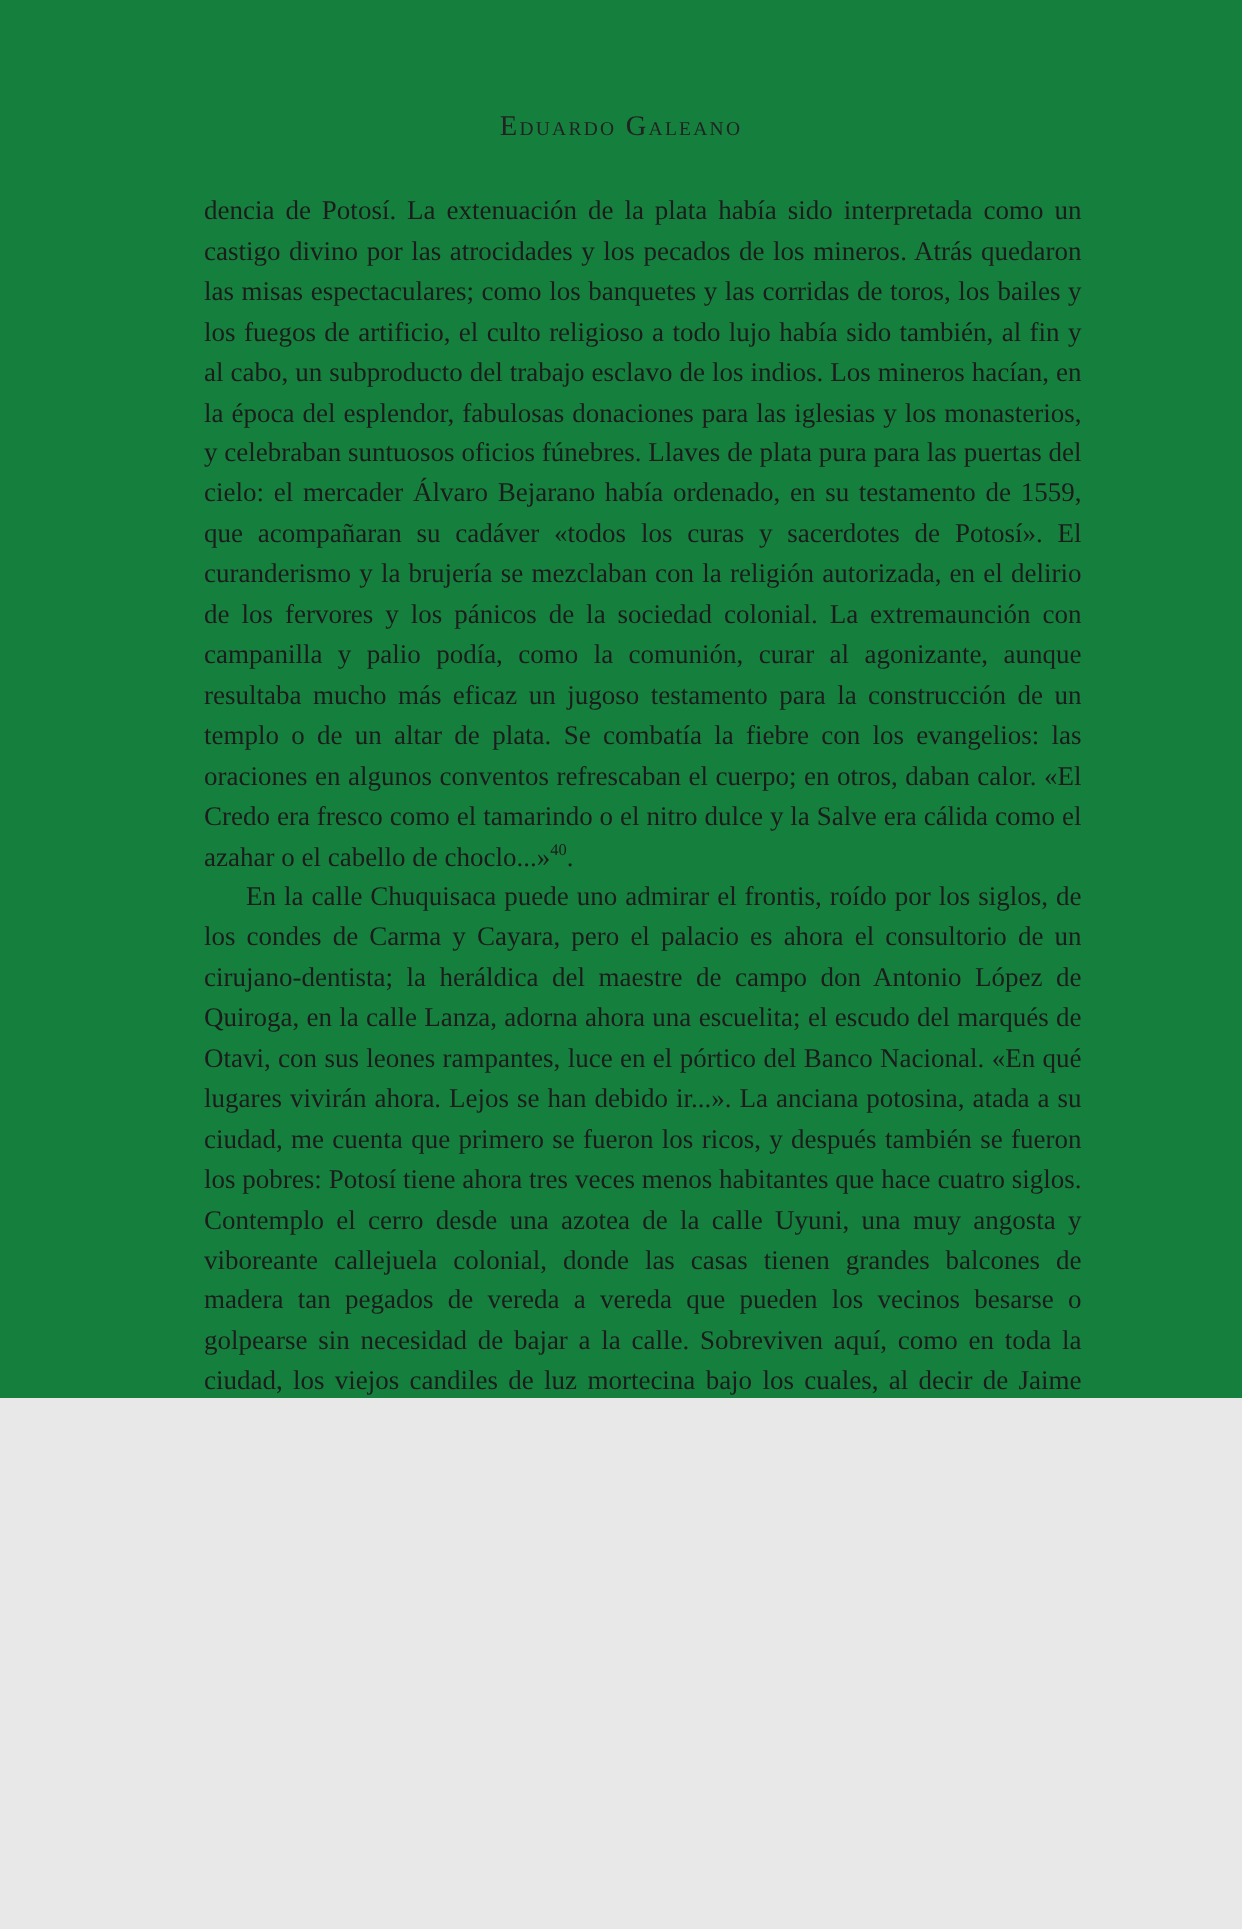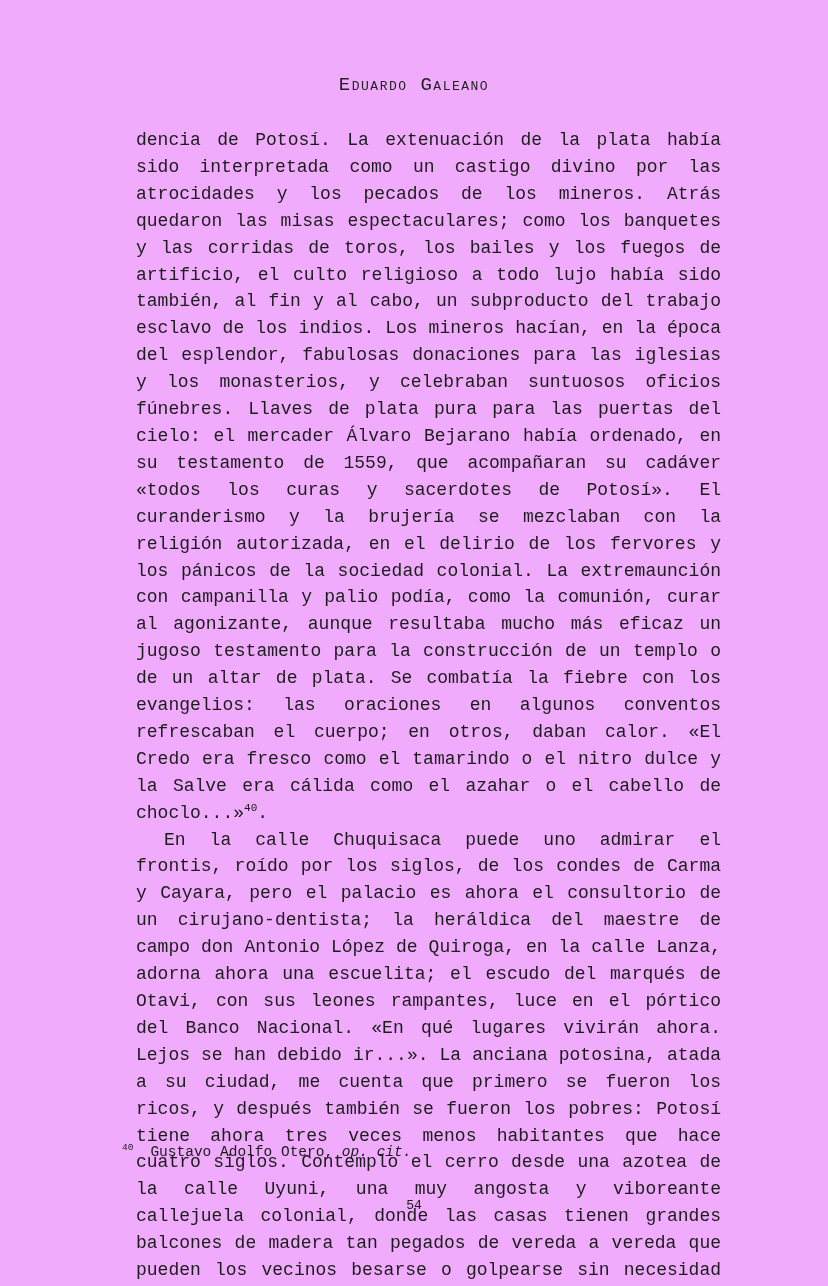--- a/index.html
+++ b/index.html
@@ -1,24 +1,24 @@
 <!DOCTYPE html>
 <html lang="es"><head>
 <meta charset="utf-8">
 <style>
   * { margin: 0; padding: 0; box-sizing: border-box; }
   html, body { background: #e8e8e8; }
   .page {
     position: relative;
     width: 828px;
-    height: 1286px;
+    height: 932px;
     margin: 0 auto;
-    background: #f0abfc;
+    background: #15803d;
     color: #1c1c1c;
-    font-family: Liberation Mono, monospace;
+    font-family: Liberation Serif, serif;
     overflow: hidden;
   }
   .running-header {
     position: absolute;
     top: 74px;
     left: 0;
     right: 0;
     text-align: center;
     font-variant-caps: small-caps;
     font-size: 19px;

